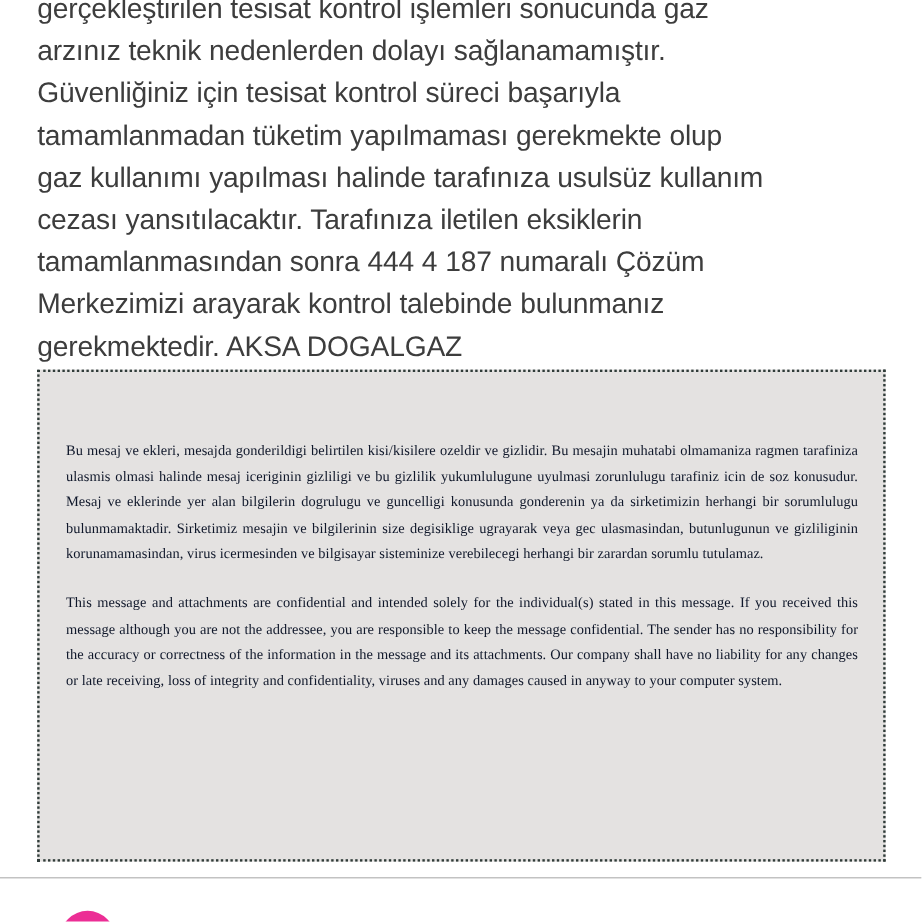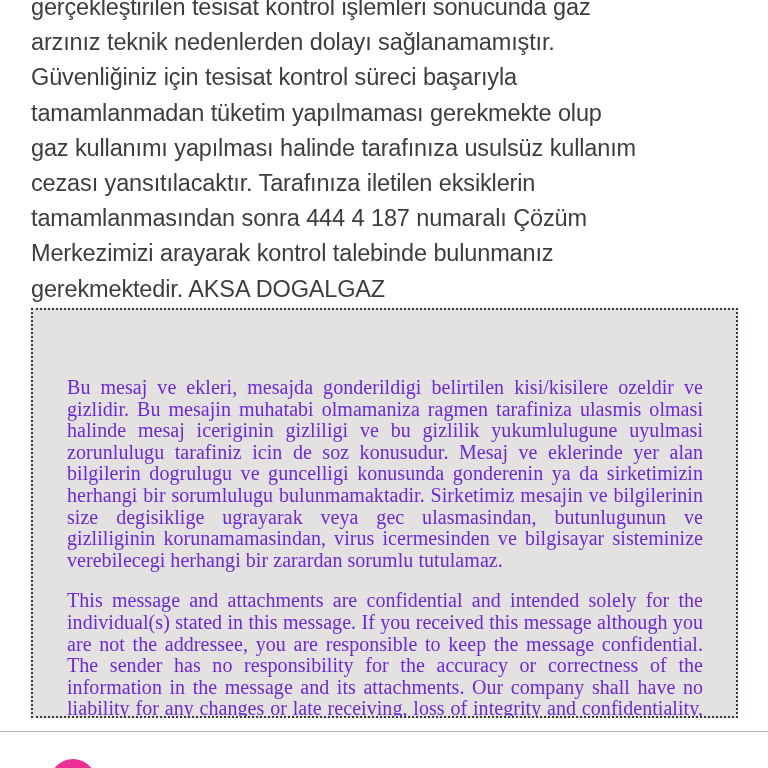--- a/index.html
+++ b/index.html
@@ -40,24 +40,24 @@
     height: 410px;
     box-sizing: border-box;
     background: #e4e2e1;
     border: 2px dotted #2f3b38;
     overflow: hidden;
   }
   .disclaimer-inner {
     padding: 55px 21px 0 22px;
   }
   .disclaimer-para {
-    margin: 12px;
-    color: #6d28d9;
+    margin: 0;
+    color: #0f172a;
     font-family: "Liberation Serif", serif;
-    font-size: 20px;
+    font-size: 12px;
     line-height: 21.6px;
     text-align: justify;
     text-justify: inter-word;
     letter-spacing: 0.05px;
   }
   .disclaimer-para + .disclaimer-para {
     margin-top: 19px;
   }
 
   

